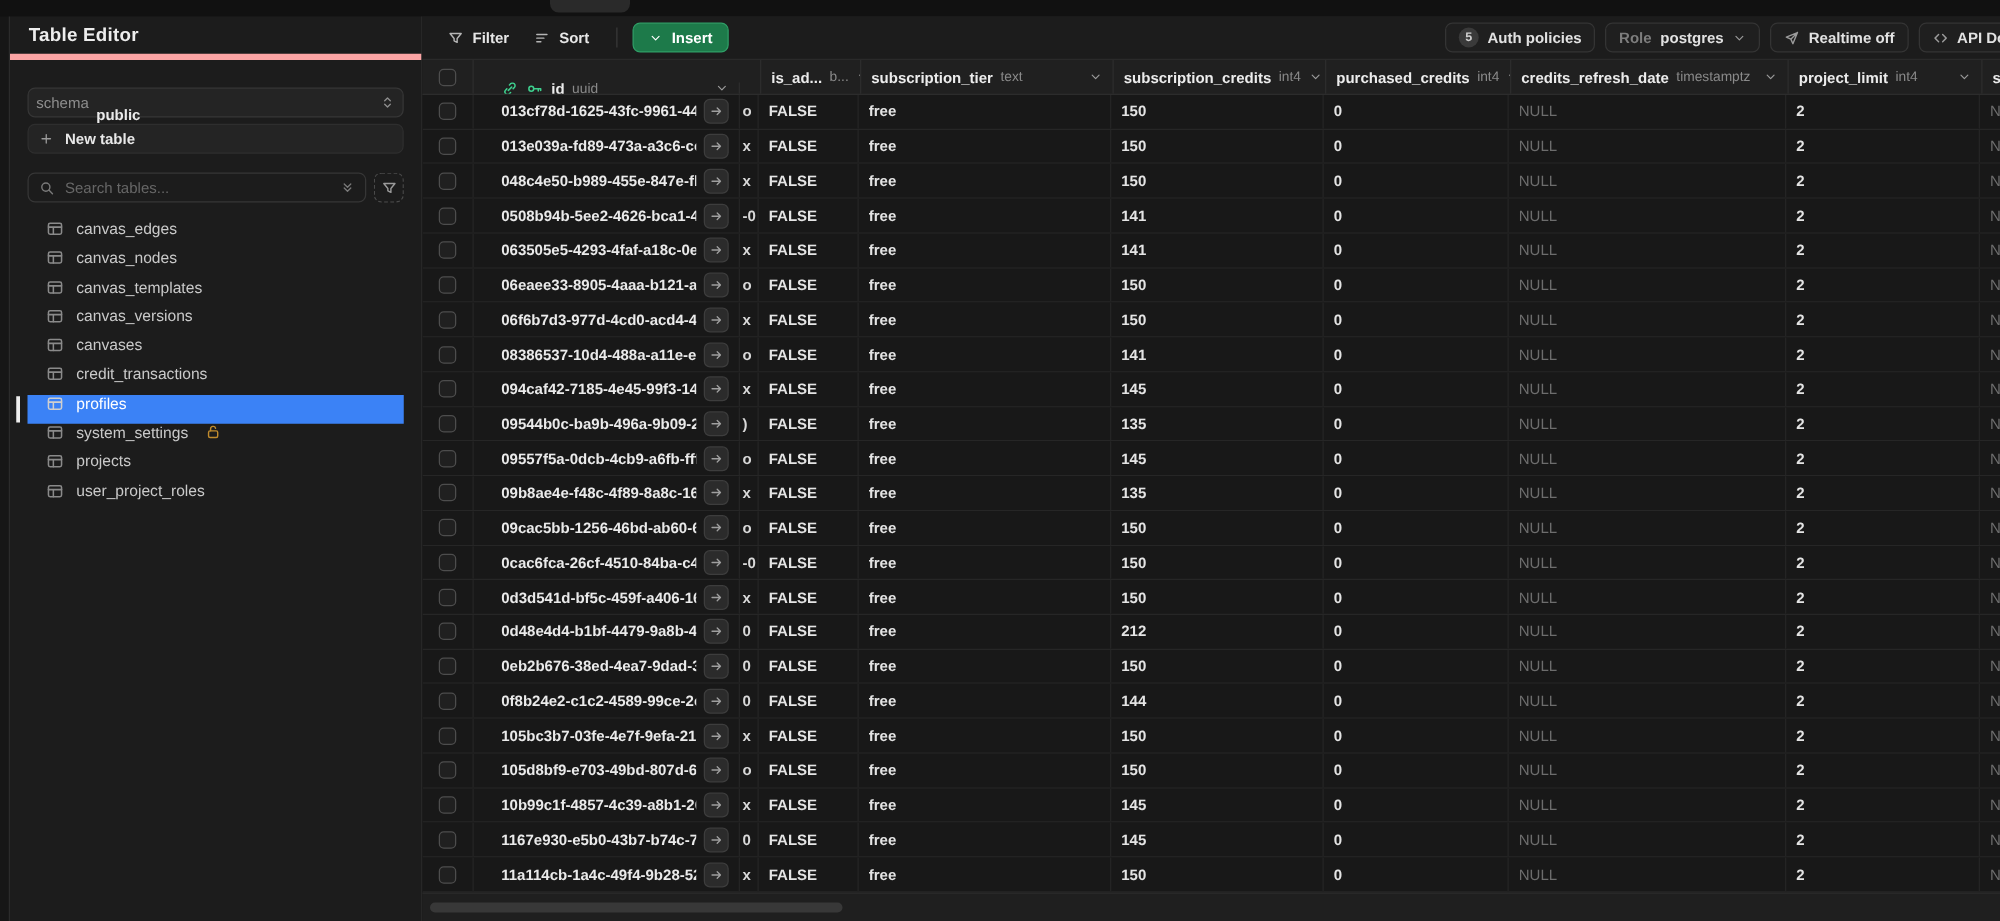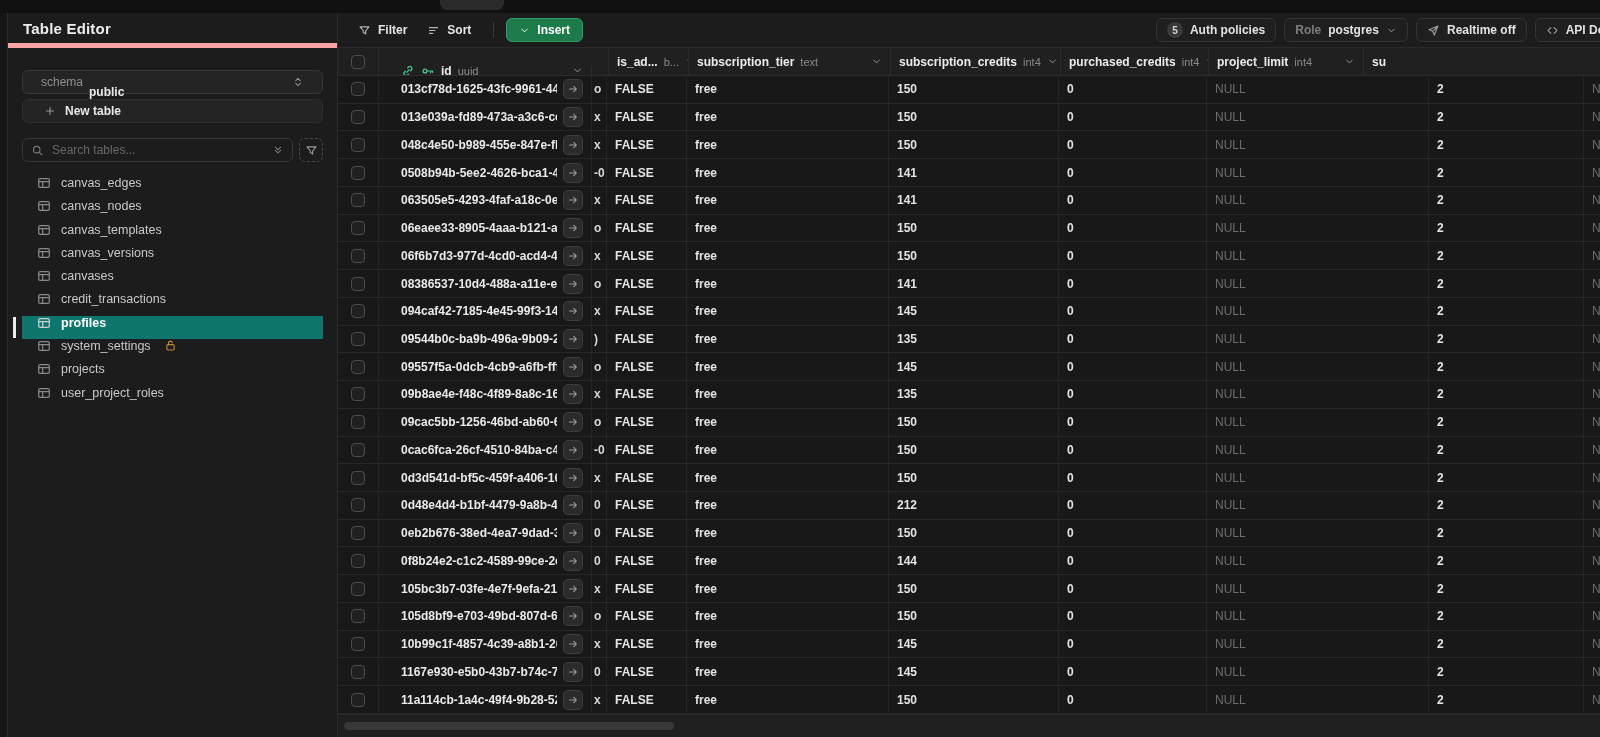--- a/index.html
+++ b/index.html
@@ -16,40 +16,40 @@
 
   .app-row{flex:1;display:flex;min-height:0;}
   .rail{width:8px;background:#161616;border-right:1px solid #2b2b2b;flex:none;}
 
   
   .sidebar{width:330px;flex:none;background:#1c1c1c;border-right:1px solid #2b2b2b;display:flex;flex-direction:column;min-height:0;}
   .sb-header{height:35px;border-bottom:5px solid #fca5a5;display:flex;align-items:center;padding:0 15px;flex:none;}
   .sb-title{font-size:15px;font-weight:700;color:#ededed;letter-spacing:.2px;}
   .sb-body{padding:22px 14px 0;}
   .schema-select{height:24px;background:#242424;border:1px solid #363636;border-radius:6px;display:flex;
-    align-items:center;gap:6px;padding:0 18px;font-size:12px;cursor:pointer;}
+    align-items:center;gap:6px;padding:0 6px;font-size:12px;cursor:pointer;}
   .schema-label{color:#8f8f8f;}
   .schema-value{color:#eaeaea;font-weight:700;margin-top:19px;}
   .schema-select .sel-icn{margin-left:auto;color:#8f8f8f;}
   .btn-newtable{margin-top:5px;height:24px;background:#242424;border:1px solid #2e2e2e;border-radius:6px;
-    display:flex;align-items:center;gap:9px;padding:0 21px;font-size:12px;font-weight:700;color:#e8e8e8;cursor:pointer;}
+    display:flex;align-items:center;gap:9px;padding:0 8px;font-size:12px;font-weight:700;color:#e8e8e8;cursor:pointer;}
   .btn-newtable .icn{color:#9a9a9a;}
   .search-row{margin-top:15px;display:flex;gap:6px;align-items:center;}
   .search-box{flex:1;height:24px;border:1px solid #363636;border-radius:6px;display:flex;align-items:center;
     gap:6px;padding:0 8px;background:#1c1c1c;}
   .search-box .icn{color:#7a7a7a;}
   .search-box input{flex:1;min-width:0;background:transparent;border:0;outline:0;color:#ddd;font-size:12px;font-family:inherit;}
   .search-box input::placeholder{color:#676767;}
   .btn-sbfilter{width:24px;height:24px;border:1px dashed #4a4a4a;border-radius:6px;display:flex;align-items:center;
     justify-content:center;color:#9a9a9a;background:transparent;flex:none;cursor:pointer;}
   .table-list{margin-top:14px;display:flex;flex-direction:column;}
   .tbl-item{height:23.3px;display:flex;gap:10px;padding-left:15px;font-size:12.5px;
     color:#c9c9c9;position:relative;cursor:pointer;}
   .tbl-item .icn{color:#8a8a8a;}
-  .tbl-item.active{background:#0f766e;color:#fff;font-weight:700;}
+  .tbl-item.active{background:#3b82f6;color:#fff;font-weight:400;}
   .tbl-item.active .icn{color:#cfcfcf;}
   .tbl-item.active::before{content:"";position:absolute;left:-9px;top:1px;bottom:1px;width:3px;background:#ededed;}
   .tbl-item .lock{color:var(--lock,#c08b2d);margin-left:3px;}
 
   
   .main{flex:1;min-width:0;display:flex;flex-direction:column;background:#181818;}
   .toolbar{height:35px;flex:none;background:#1c1c1c;border-bottom:1px solid #2a2a2a;display:flex;align-items:center;
     padding:0 10px;position:relative;overflow:hidden;}
   .tb-left{display:flex;align-items:center;}
   .btn-ghost{display:flex;align-items:center;gap:7px;height:24px;padding:0 10px;border-radius:6px;font-size:12px;
@@ -369,20 +369,29 @@
             </div>
             <div class="g-hcell" style="width: 148px;">
               <span class="g-hname">purchased_credits</span>
               <span class="g-htype">int4</span>
               <span class="icn g-hchev">
                 <svg width="11" height="11" viewBox="0 0 16 16" fill="none" stroke="currentColor" stroke-width="1.4" stroke-linecap="round" stroke-linejoin="round">
                   <path d="M4 6l4 4 4-4"></path>
                 </svg>
               </span>
             </div>
+            <div class="g-hcell" style="width: 222px;">
+              <span class="g-hname">credits_refresh_date</span>
+              <span class="g-htype">timestamptz</span>
+              <span class="icn g-hchev">
+                <svg width="11" height="11" viewBox="0 0 16 16" fill="none" stroke="currentColor" stroke-width="1.4" stroke-linecap="round" stroke-linejoin="round">
+                  <path d="M4 6l4 4 4-4"></path>
+                </svg>
+              </span>
+            </div>
             <div class="g-hcell" style="width: 155px;">
               <span class="g-hname">project_limit</span>
               <span class="g-htype">int4</span>
               <span class="icn g-hchev">
                 <svg width="11" height="11" viewBox="0 0 16 16" fill="none" stroke="currentColor" stroke-width="1.4" stroke-linecap="round" stroke-linejoin="round">
                   <path d="M4 6l4 4 4-4"></path>
                 </svg>
               </span>
             </div>
             <div class="g-hcell" style="flex: 1 1 0%; border-right: 0px;">

